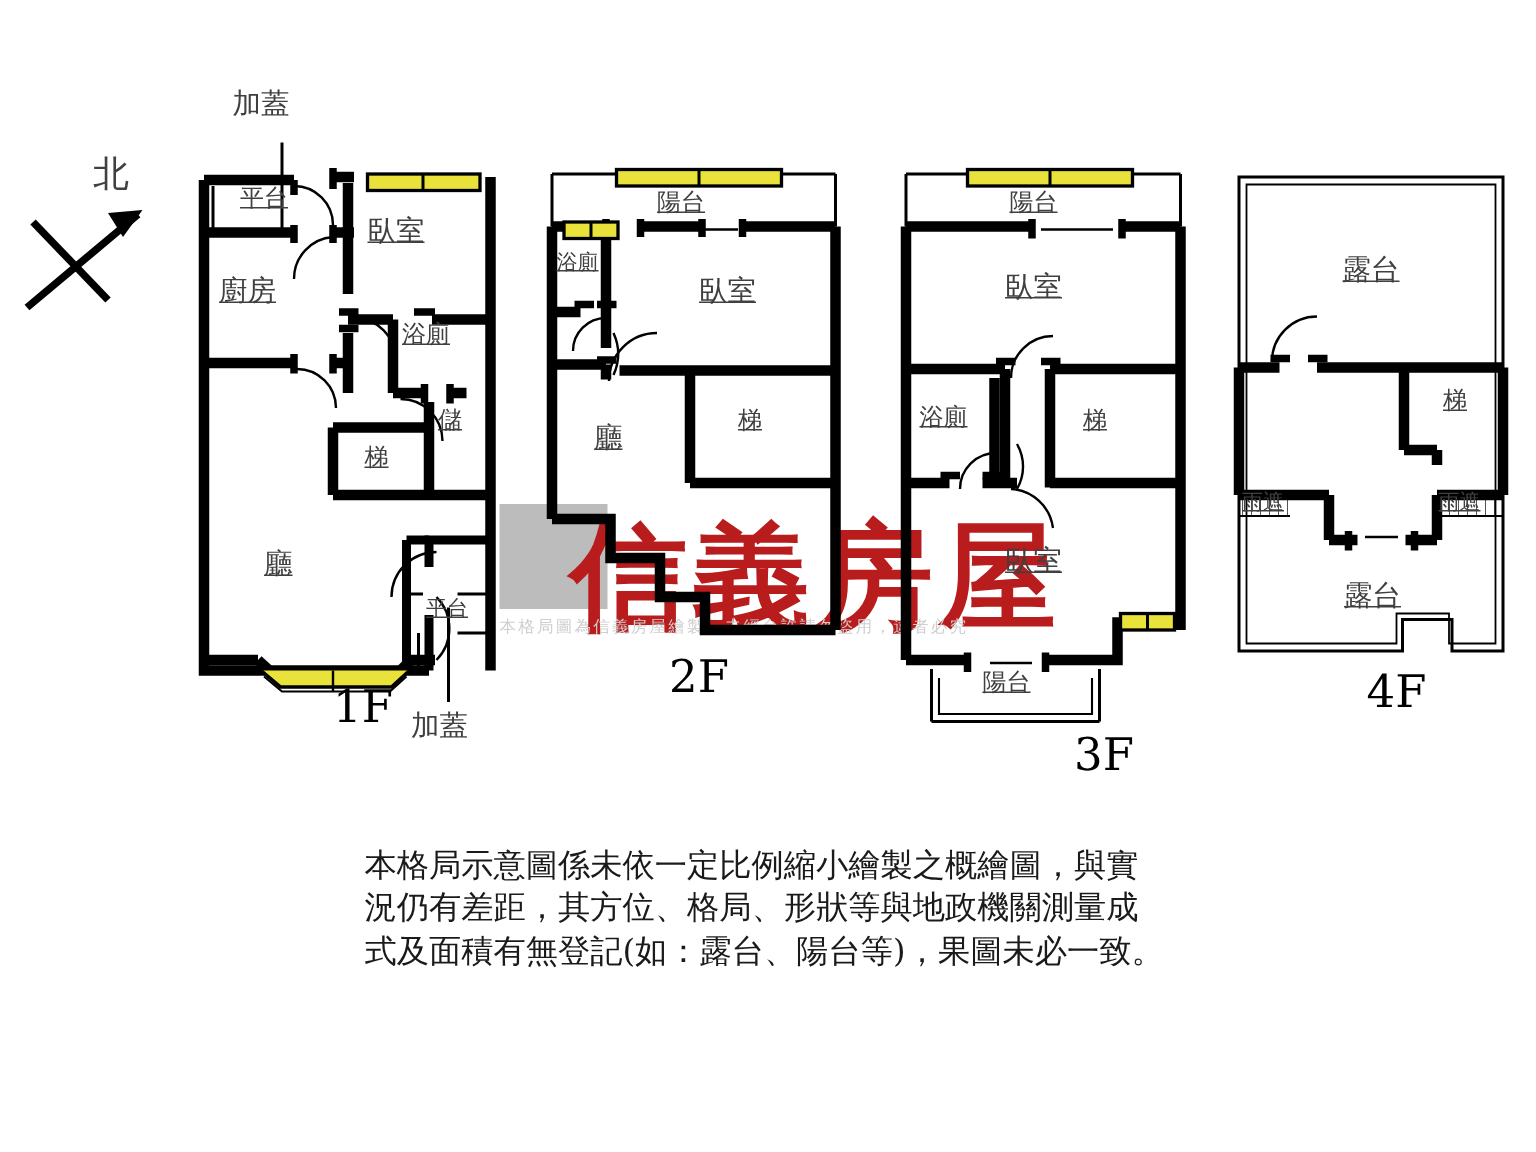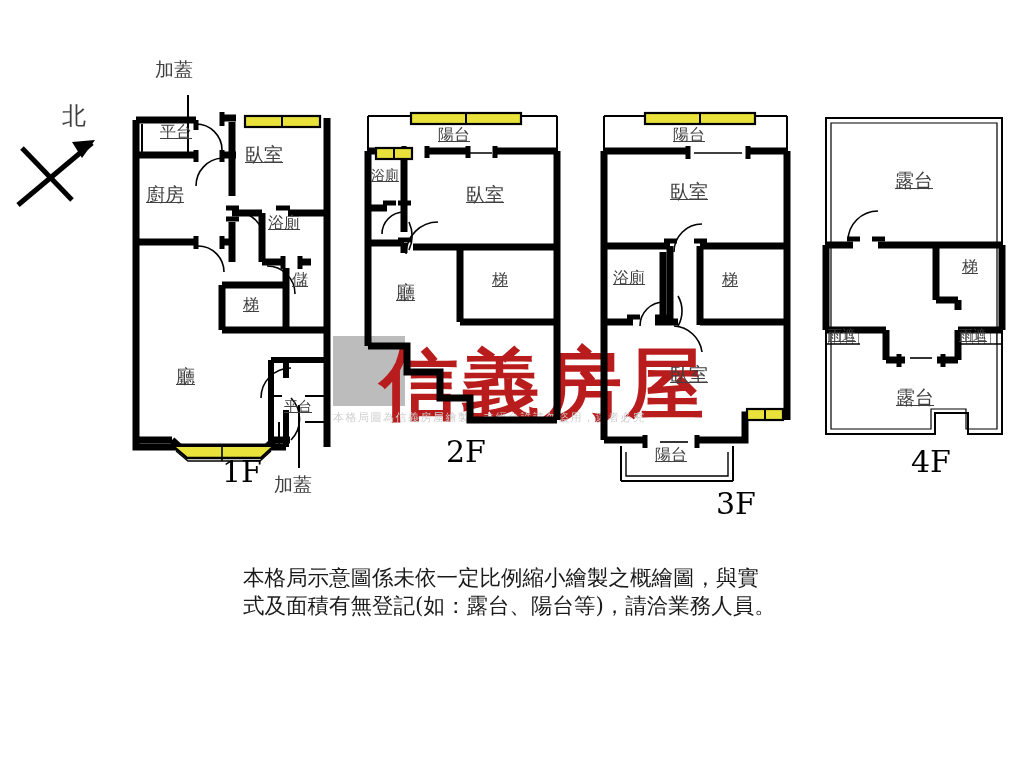--- a/index.html
+++ b/index.html
@@ -329,16 +329,17 @@
 
   <div class="lbl roomlbl cjk" style="left:895px;top:171px;">露台</div>
   <div class="lbl roomlbl sm cjk" style="left:962px;top:259px;">梯</div>
   <div class="lbl roomlbl xs cjk" style="left:828px;top:328px;">雨遮</div>
   <div class="lbl roomlbl xs cjk" style="left:959px;top:328px;">雨遮</div>
   <div class="lbl roomlbl cjk" style="left:896px;top:388px;">露台</div>
   <div class="lbl floorlbl" style="left:911px;top:447px;text-align:center;">4F</div>
 
   <div id="disclaimer">
     <p>本格局示意圖係未依一定比例縮小繪製之概繪圖，與實</p>
-    <p>式及面積有無登記(如：露台、陽台等)，請洽業務人員。</p>
+    <p>況仍有差距，其方位、格局、形狀等與地政機關測量成</p>
+    <p>式及面積有無登記(如：露台、陽台等)，果圖未必一致。</p>
   </div>
 
 </div>
 
 </body></html>

